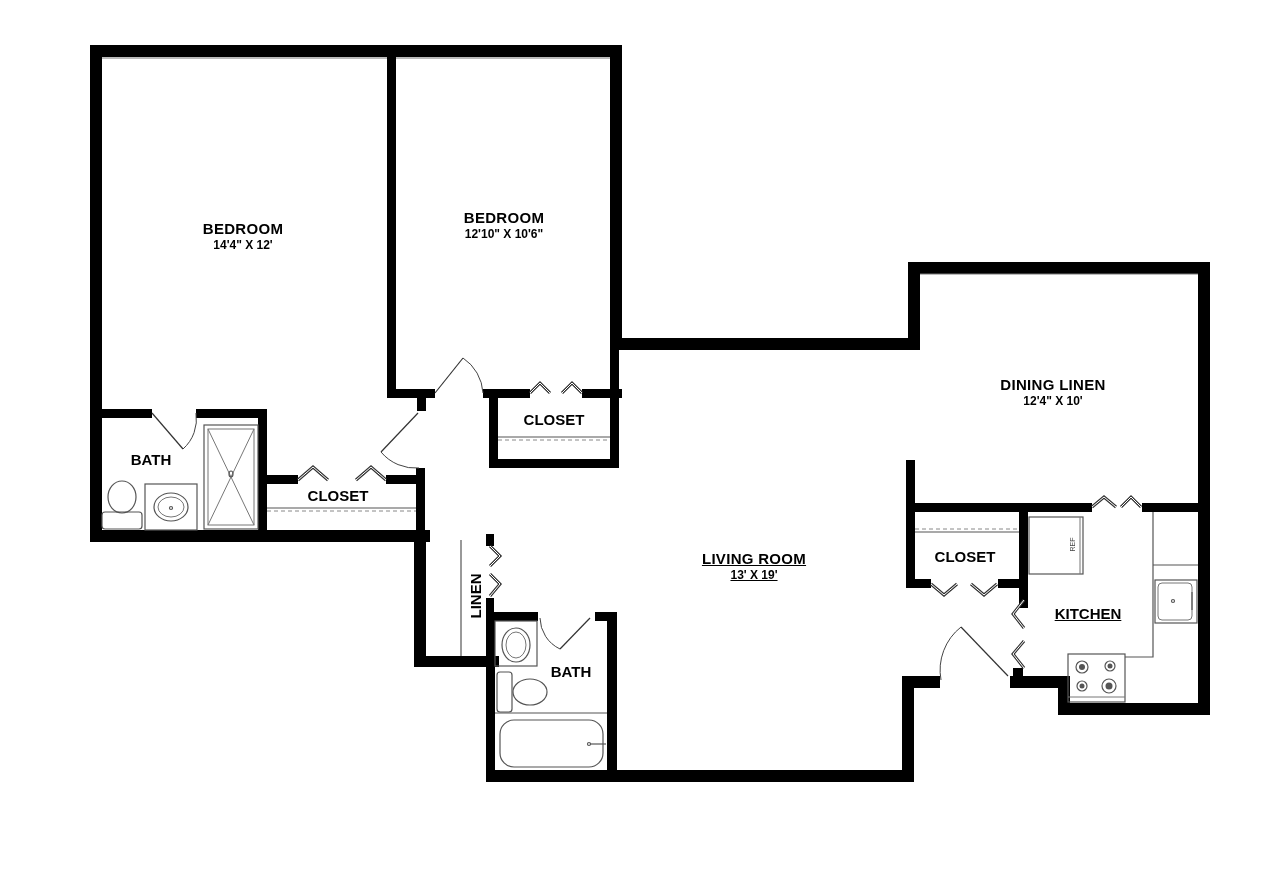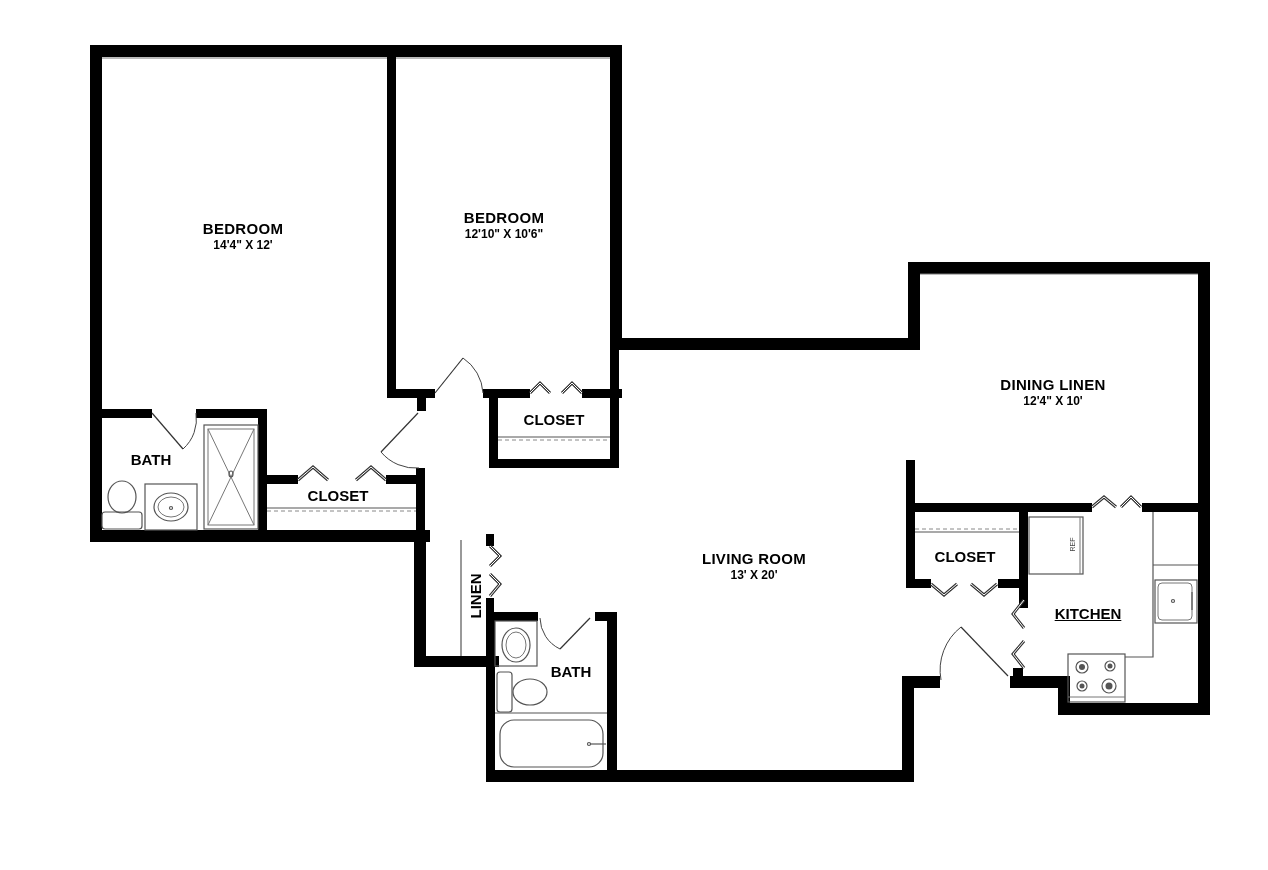--- a/index.html
+++ b/index.html
@@ -220,23 +220,23 @@
   <span class="dim">14'4" X 12'</span>
 </div>
 <div class="lbl" style="left:504px; top:209px;">
   <span class="name">BEDROOM</span>
   <span class="dim">12'10" X 10'6"</span>
 </div>
 <div class="lbl" style="left:1053px; top:376px;">
   <span class="name">DINING LINEN</span>
   <span class="dim">12'4" X 10'</span>
 </div>
-<div class="lbl" style="left:754px; top:550px;">
+<div class="lbl" style="left:754px; top:550px;text-decoration:underline;">
   <span class="name">LIVING ROOM</span>
-  <span class="dim">13' X 20'</span>
+  <span class="dim">13' X 19'</span>
 </div>
 <div class="lbl small" style="left:151px; top:451px;">BATH</div>
 <div class="lbl small" style="left:571px; top:663px;">BATH</div>
 <div class="lbl small" style="left:338px; top:487px;">CLOSET</div>
 <div class="lbl small" style="left:554px; top:411px;">CLOSET</div>
 <div class="lbl small" style="left:965px; top:548px;">CLOSET</div>
 <div class="lbl vertical" style="left:475px; top:596px; position:absolute; font-weight:bold;">LINEN</div>
 <div class="lbl small" style="left:1088px; top:605px;text-decoration:underline;">KITCHEN</div>
 <div class="ref" style="left:1065px; top:541px;">REF</div>
 

